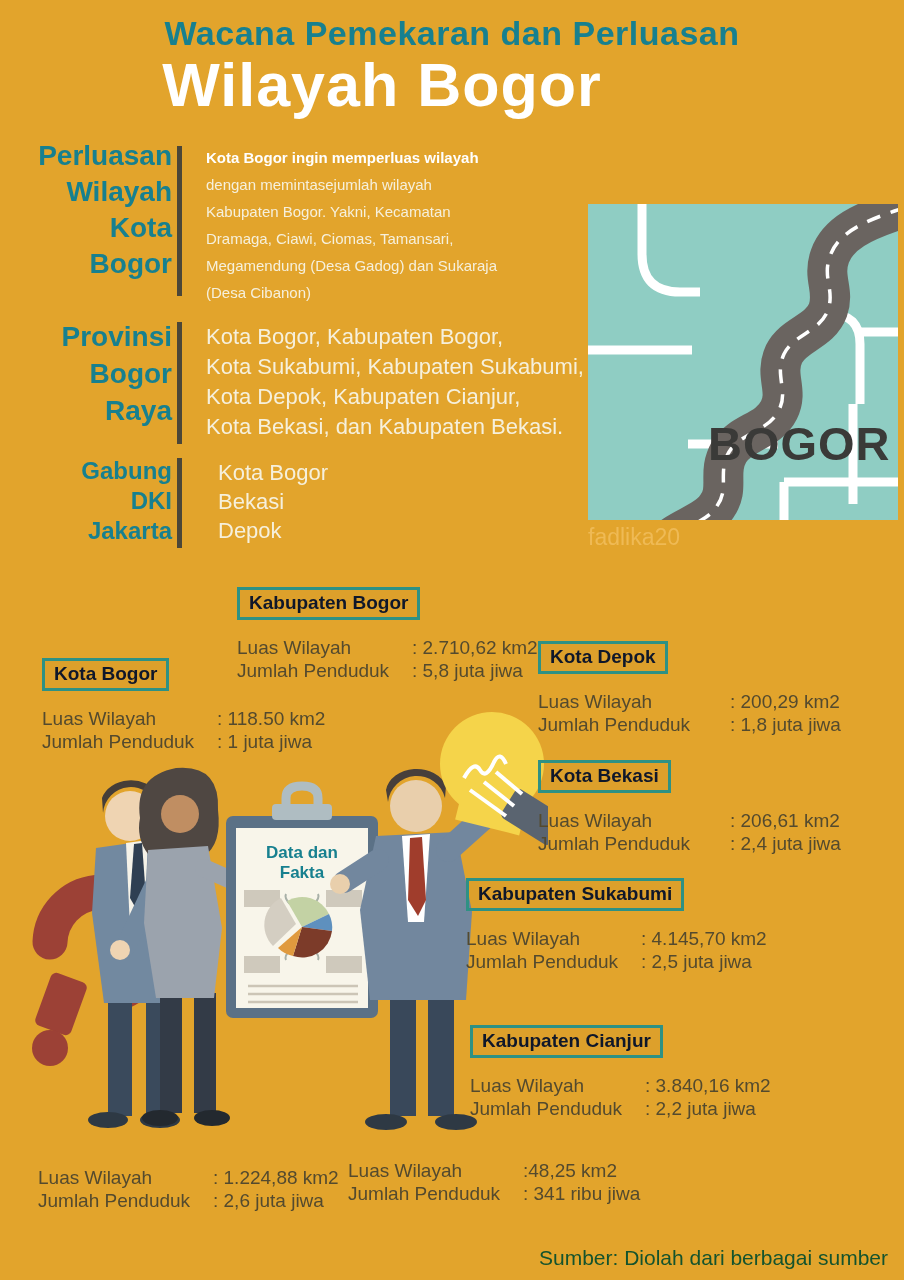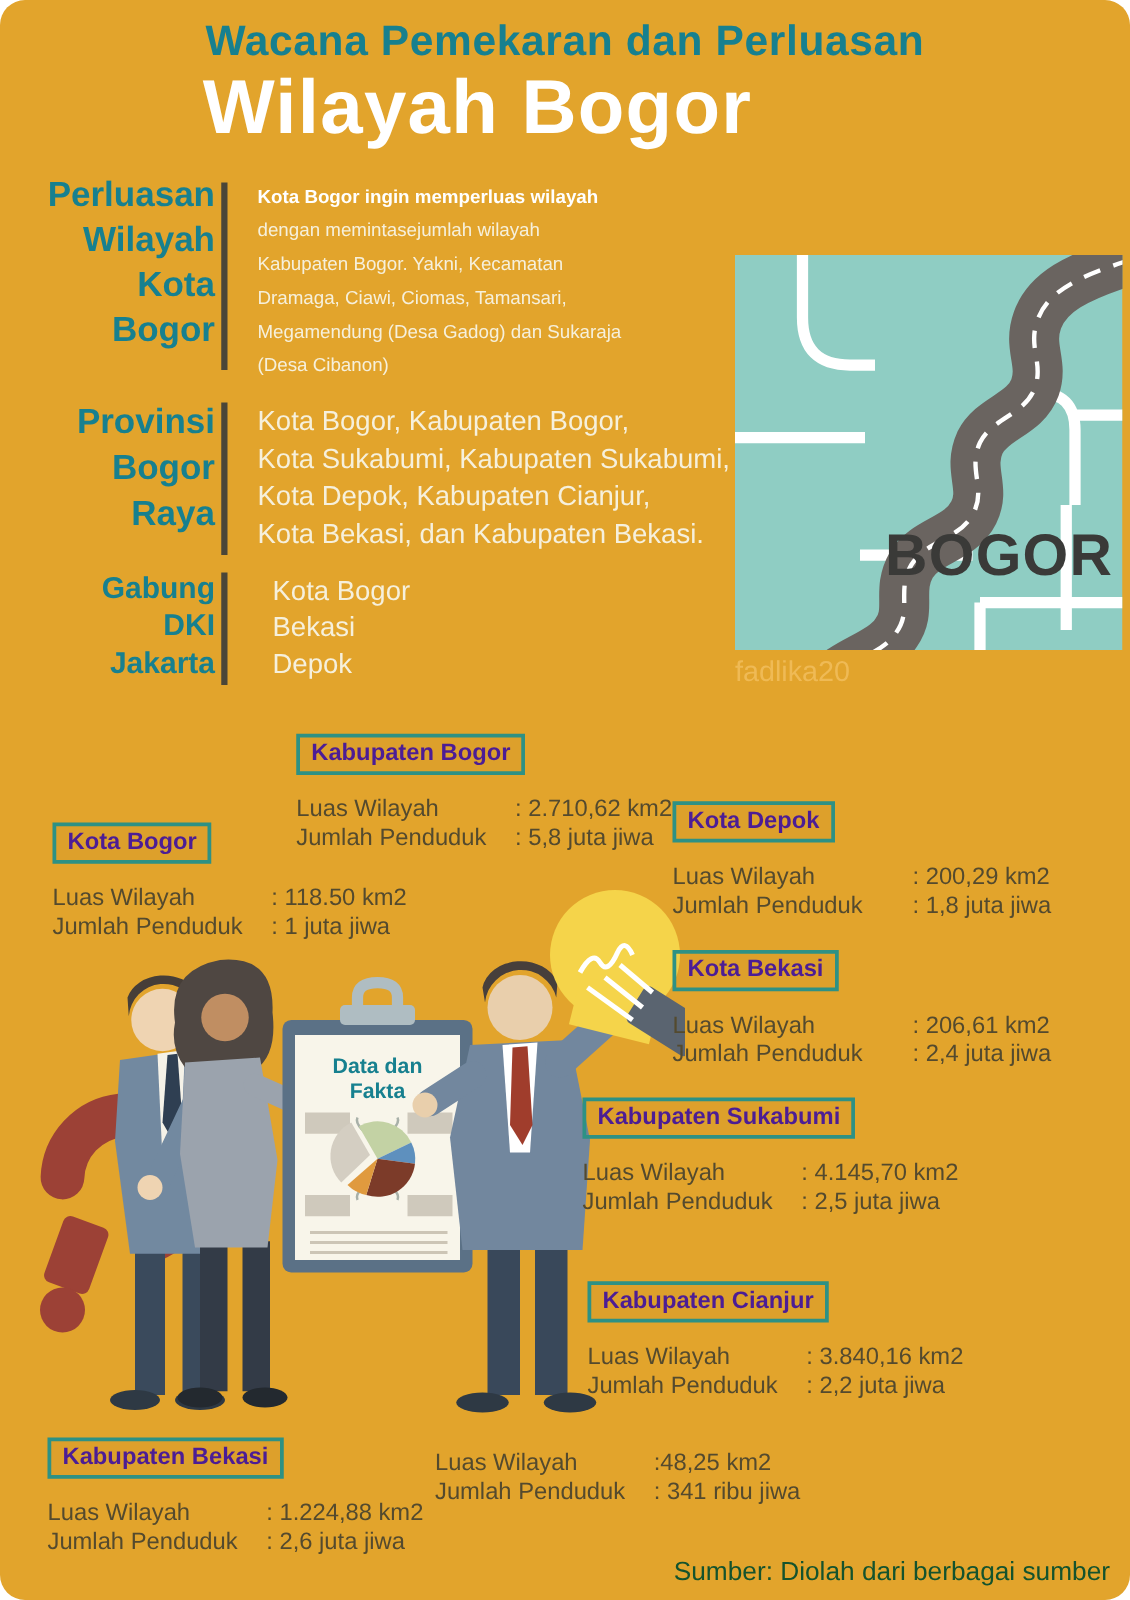--- a/index.html
+++ b/index.html
@@ -1,20 +1,19 @@
 <!DOCTYPE html>
 <html><head>
 <meta charset="utf-8">
 <style>
   html,body { margin:0; padding:0; }
   .page {
     position:relative; width:904px; height:1280px;
     background:#E2A42C; overflow:hidden;
     font-family:"Liberation Sans", sans-serif;
-    border-radius:20px;
   }
   .prewrap { white-space:pre-line; }
 
   
   .title-line1 {
     position:absolute; top:14px; left:0; width:904px; text-align:center;
     font-size:34px; font-weight:bold; color:#17808F; letter-spacing:0.5px;
   }
   .title-line2 {
     position:absolute; top:50px; left:0; width:764px; text-align:center;
@@ -46,21 +45,21 @@
   .map-wrap { position:absolute; left:588px; top:204px; width:310px; height:316px; }
   .watermark {
     position:absolute; left:588px; top:524px; width:300px; text-align:left;
     font-size:23px; color:#EFBA55;
   }
 
   
   .card { position:absolute; }
   .card-title {
     display:inline-block; border:3px solid #2E9184; padding:2px 9px 3px 9px;
-    font-size:19px; font-weight:bold; color:#4c1d95; background:rgba(0,0,0,0.02);
+    font-size:19px; font-weight:bold; color:#0f172a; background:rgba(0,0,0,0.02);
   }
   .card-rows { margin-top:16px; font-size:19px; line-height:23px; color:#544A2E; }
   .row { display:flex; }
   .row-label { width:175px; flex:none; }
   .wide .row-label { width:192px; }
 
   .c-kabbogor   { left:237px; top:587px; }
   .c-kotabogor  { left:42px;  top:658px; }
   .c-depok      { left:538px; top:641px; }
   .c-kotabekasi { left:538px; top:760px; }
@@ -310,21 +309,20 @@
           <span class="row-value">: 3.840,16 km2</span>
         </div>
       <div class="row">
           <span class="row-label">Jumlah Penduduk</span>
           <span class="row-value">: 2,2 juta jiwa</span>
         </div>
     </div>
   </div>
 
   <div class="card c-kabbekasi">
-    <div class="card-title">Kabupaten Bekasi</div>
     <div class="card-rows">
       <div class="row">
           <span class="row-label">Luas Wilayah</span>
           <span class="row-value">: 1.224,88 km2</span>
         </div>
       <div class="row">
           <span class="row-label">Jumlah Penduduk</span>
           <span class="row-value">: 2,6 juta jiwa</span>
         </div>
     </div>

